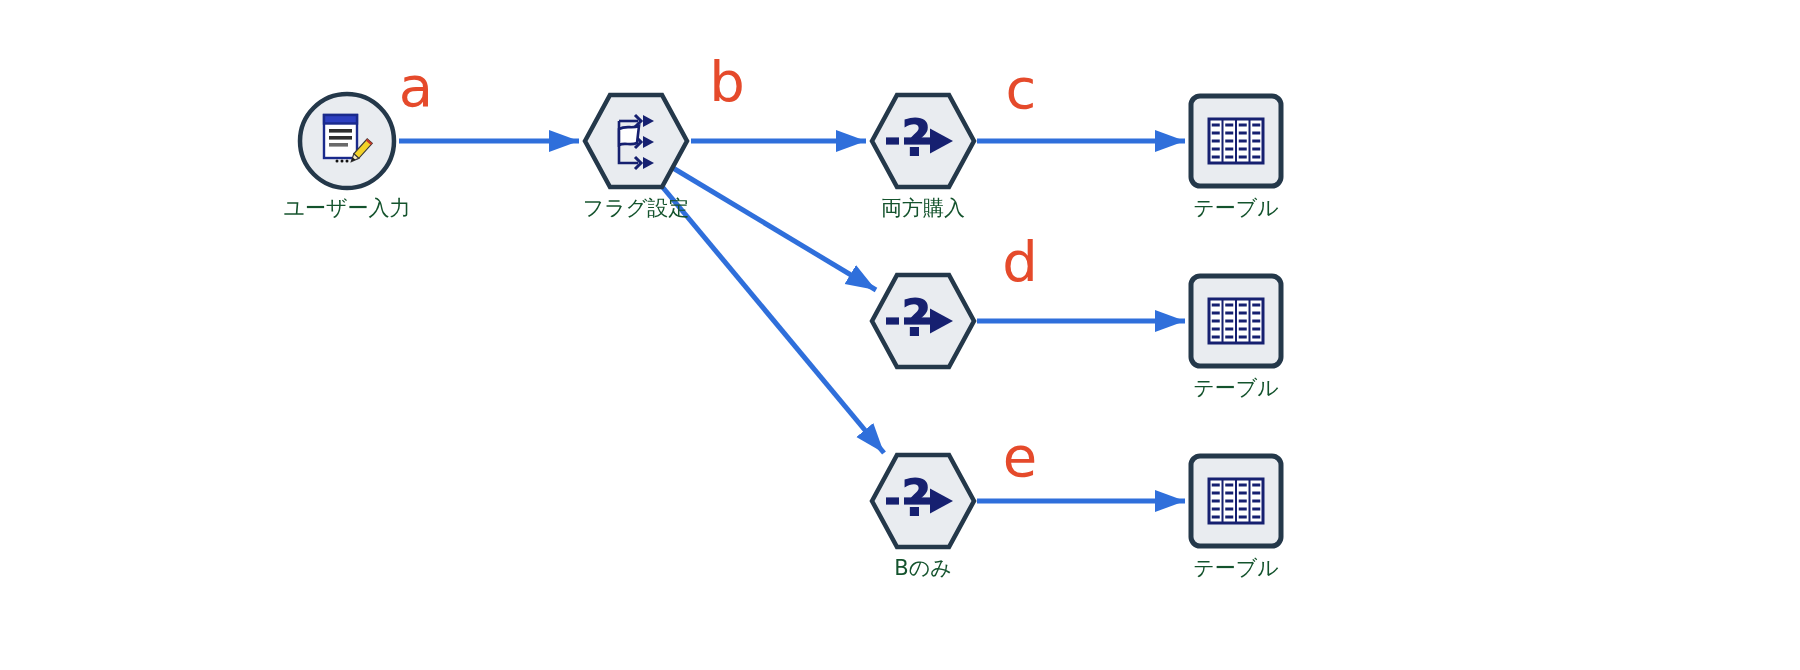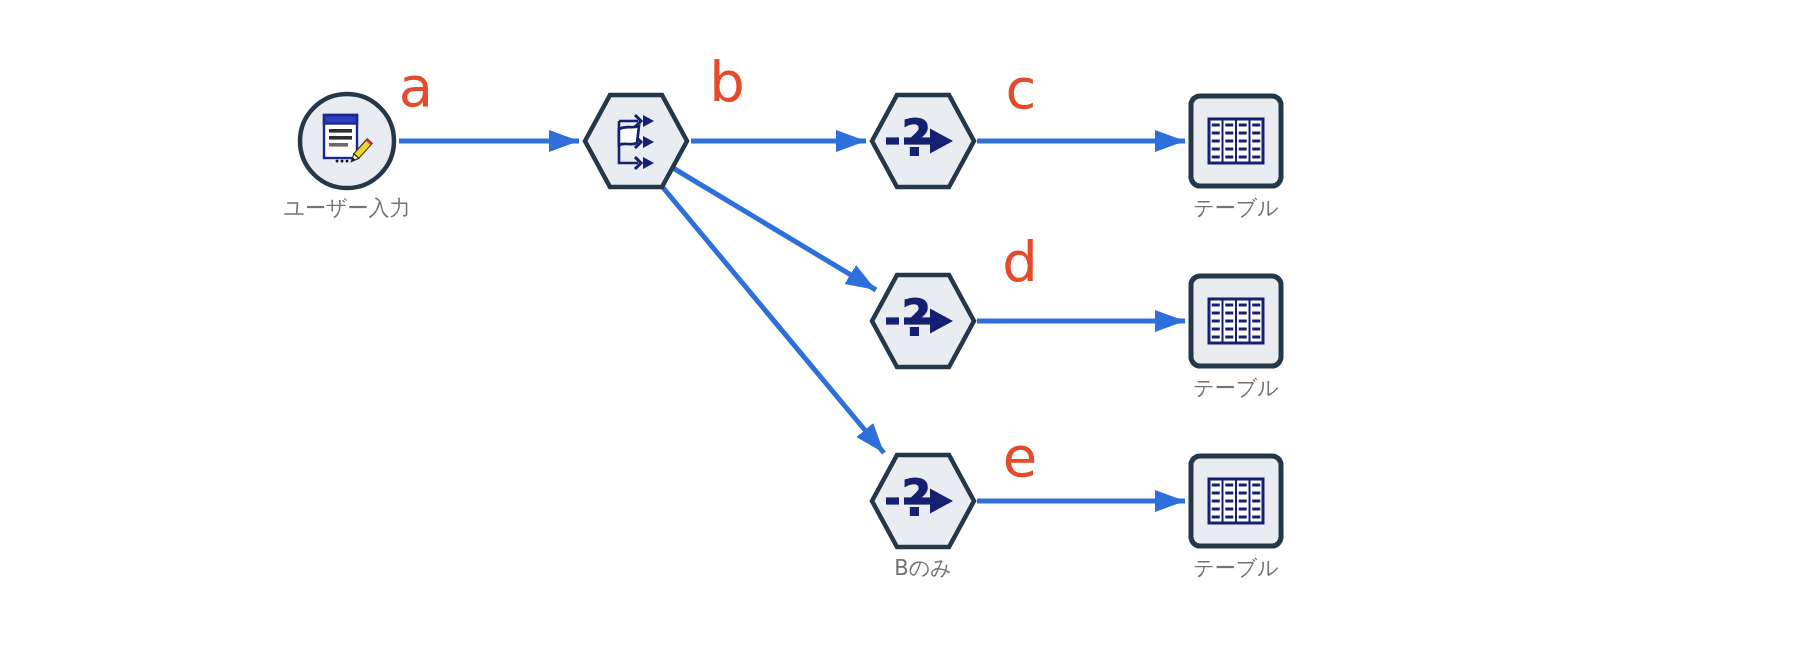--- a/index.html
+++ b/index.html
@@ -4,21 +4,21 @@
 <style>
   html,body{margin:0;padding:0;background:#ffffff;}
   #viewport{position:relative;width:1800px;height:670px;background:#ffffff;overflow:hidden;
             font-family:"DejaVu Sans","Liberation Sans",sans-serif;}
   #conn-layer{position:absolute;left:0;top:0;}
   .node{position:absolute;}
   .node svg{display:block;}
   .shape{fill:#e9ecf0;stroke:#24384a;stroke-width:4.5;}
   .shape-sq{fill:#e9ecf0;stroke:#24384a;stroke-width:5;}
   .node-label{position:absolute;width:220px;text-align:center;
-              font-size:21px;line-height:1.25;color:#737373;
+              font-size:21px;line-height:1.25;color:#14532d;
               font-family:"DejaVu Sans","Liberation Sans",sans-serif;}
   .conn-line{stroke-width:5;fill:none;}
   .conn-label{font-size:56px;text-anchor:middle;dominant-baseline:central;
               font-family:"DejaVu Sans","Liberation Sans",sans-serif;}
 </style>
 </head>
 <body>
 
 <div id="viewport">
   <svg id="conn-layer" width="1800" height="670" viewBox="0 0 1800 670">
@@ -72,31 +72,33 @@
      </g>
      <polyline points="-1,-26 5,-20 -1,-14" stroke="#162070" stroke-width="3" fill="none"></polyline>
         <polygon points="7,-26 18,-20 7,-14" fill="#162070"></polygon>
         <polyline points="-1,-5 5,1 -1,7" stroke="#162070" stroke-width="3" fill="none"></polyline>
         <polygon points="7,-5 18,1 7,7" fill="#162070"></polygon>
         <polyline points="-1,16 5,22 -1,28" stroke="#162070" stroke-width="3" fill="none"></polyline>
         <polygon points="7,16 18,22 7,28" fill="#162070"></polygon>
      <path d="M -17 -12 C -10 -16 -4 -12 3 -15 L 1 2 C -6 5 -11 1 -17 4 Z" fill="#ffffff" stroke="#162070" stroke-width="2.6"></path>
       </svg>
     </div>
+    <div class="node-label" style="left: 526px; top: 195px;">フラグ設定</div>
     <div class="node" style="left: 869px; top: 91px;">
       <svg width="108" height="100" viewBox="-54 -50 108 100">
                     <polygon points="-51,0 -26,-46 26,-46 51,0 26,46 -26,46" class="shape"></polygon>
         <g fill="#162070">
        <text x="-7" y="15" font-size="52" font-weight="bold" text-anchor="middle" font-family="DejaVu Sans, Liberation Sans, sans-serif">?</text>
        <rect x="-37" y="-3.6" width="13" height="7.2"></rect>
        <rect x="-19" y="-3.6" width="27" height="7.2"></rect>
        <polygon points="7,-12.5 30,0 7,12.5"></polygon>
      </g>
       </svg>
     </div>
+    <div class="node-label" style="left: 813px; top: 195px;">両方購入</div>
     <div class="node" style="left: 1186px; top: 91px;">
       <svg width="100" height="100" viewBox="-50 -50 100 100">
                     <rect x="-45" y="-45" width="90" height="90" rx="9" class="shape-sq"></rect>
         <rect x="-27" y="-22" width="54" height="44" fill="#ffffff" stroke="#162070" stroke-width="3"></rect>
         <path d="M -13.5 -22 V 22 M 0 -22 V 22 M 13.5 -22 V 22" stroke="#162070" stroke-width="2" fill="none"></path>
         <rect x="-24.25" y="-17.5" width="8" height="3" fill="#162070"></rect>
         <rect x="-24.25" y="-9.5" width="8" height="3" fill="#162070"></rect>
         <rect x="-24.25" y="-1.5" width="8" height="3" fill="#162070"></rect>
         <rect x="-24.25" y="6.5" width="8" height="3" fill="#162070"></rect>
         <rect x="-24.25" y="14.5" width="8" height="3" fill="#162070"></rect>

